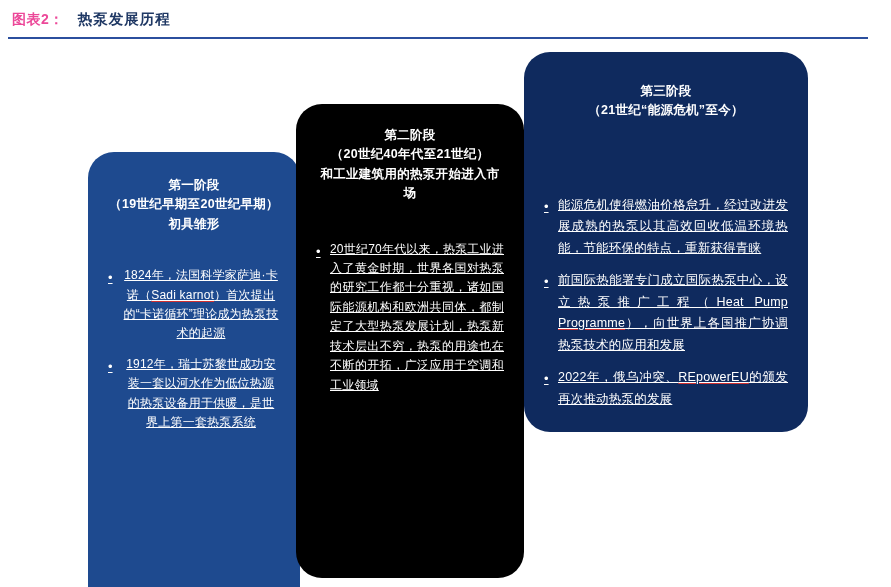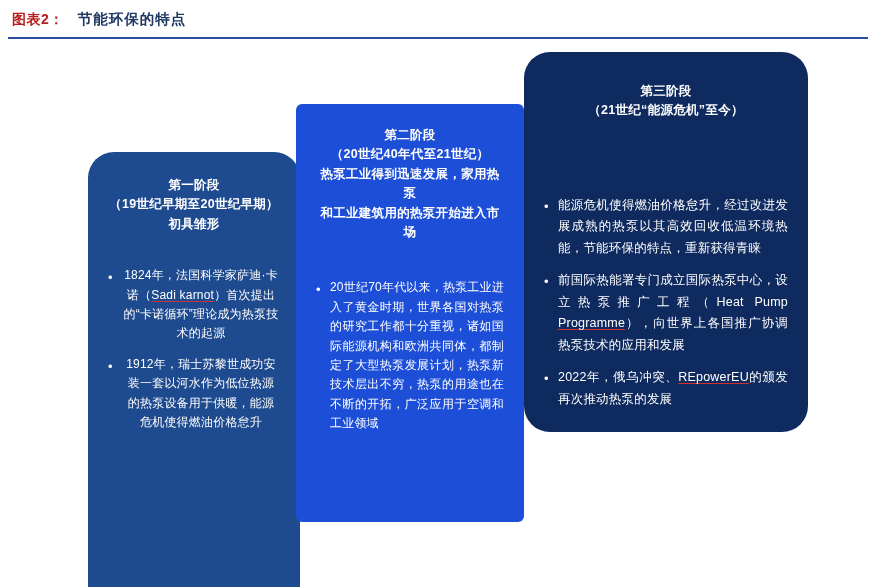--- a/index.html
+++ b/index.html
@@ -32,21 +32,21 @@
   }
   .header-row {
     display: flex;
     align-items: baseline;
     gap: 14px;
     padding-left: 4px;
   }
   .fig-label {
     font-size: 14px;
     font-weight: bold;
-    color: #b91c1c;
+    color: #ec4899;
     letter-spacing: 0.5px;
     white-space: nowrap;
   }
   .fig-title {
     font-size: 14.5px;
     font-weight: bold;
     color: #1f3864;
     letter-spacing: 1px;
     white-space: nowrap;
   }
@@ -72,23 +72,23 @@
     top: 152px;
     width: 212px;
     height: 466px;
     background: #1e4a8f;
     border-radius: 26px;
   }
   .card-2 {
     left: 296px;
     top: 104px;
     width: 228px;
-    height: 418px;
-    background: #1d4ed8;
-    border-radius: 6px;
+    height: 474px;
+    background: #000000;
+    border-radius: 26px;
   }
   .card-3 {
     left: 524px;
     top: 52px;
     width: 284px;
     height: 380px;
     background: #0f2a5e;
     border-radius: 26px;
   }
 
@@ -112,20 +112,21 @@
   }
   .card-1 .bullets { margin-top: 32px; }
   .card-2 .bullets { margin-top: 36px; }
   .card-3 .bullets { margin-top: 74px; }
 
   .bullet {
     position: relative;
     display: flex;
     align-items: flex-start;
     margin-bottom: 11px;
+    text-decoration: underline;
   }
   .bullet-dot {
     flex: 0 0 auto;
     width: 14px;
     margin-top: 5px;
     font-size: 10px;
     line-height: 1;
     color: #ffffff;
   }
   .bullet-dot::before {
@@ -174,48 +175,47 @@
   }
 </style>
 </head>
 <body>
 
 <div class="page">
 
   <div class="header">
     <div class="header-row">
       <span class="fig-label">图表2：</span>
-      <span class="fig-title">节能环保的特点</span>
+      <span class="fig-title">热泵发展历程</span>
     </div>
     <div class="header-rule"></div>
   </div>
 
   <div class="card card-1">
     <div class="card-title">
       <span class="t-line">第一阶段</span>
       <span class="t-line">（19世纪早期至20世纪早期）</span>
       <span class="t-line">初具雏形</span>
     </div>
     <ul class="bullets">
       <li class="bullet">
         <span class="bullet-dot"></span>
         <span class="bullet-text">1824年，法国科学家萨迪·卡诺（<span class="ul-red">Sadi karnot</span>）首次提出的“卡诺循环”理论成为热泵技术的起源</span>
       </li>
       <li class="bullet">
         <span class="bullet-dot"></span>
-        <span class="bullet-text">1912年，瑞士苏黎世成功安装一套以河水作为低位热源的热泵设备用于供暖，能源危机使得燃油价格怠升</span>
+        <span class="bullet-text">1912年，瑞士苏黎世成功安装一套以河水作为低位热源的热泵设备用于供暖，是世界上第一套热泵系统</span>
       </li>
     </ul>
   </div>
 
   <div class="card card-2">
     <div class="card-title">
       <span class="t-line">第二阶段</span>
       <span class="t-line">（20世纪40年代至21世纪）</span>
-      <span class="t-line">热泵工业得到迅速发展，家用热泵</span>
       <span class="t-line">和工业建筑用的热泵开始进入市场</span>
     </div>
     <ul class="bullets">
       <li class="bullet">
         <span class="bullet-dot"></span>
         <span class="bullet-text">20世纪70年代以来，热泵工业进入了黄金时期，世界各国对热泵的研究工作都十分重视，诸如国际能源机构和欧洲共同体，都制定了大型热泵发展计划，热泵新技术层出不穷，热泵的用途也在不断的开拓，广泛应用于空调和工业领域</span>
       </li>
     </ul>
   </div>
 

